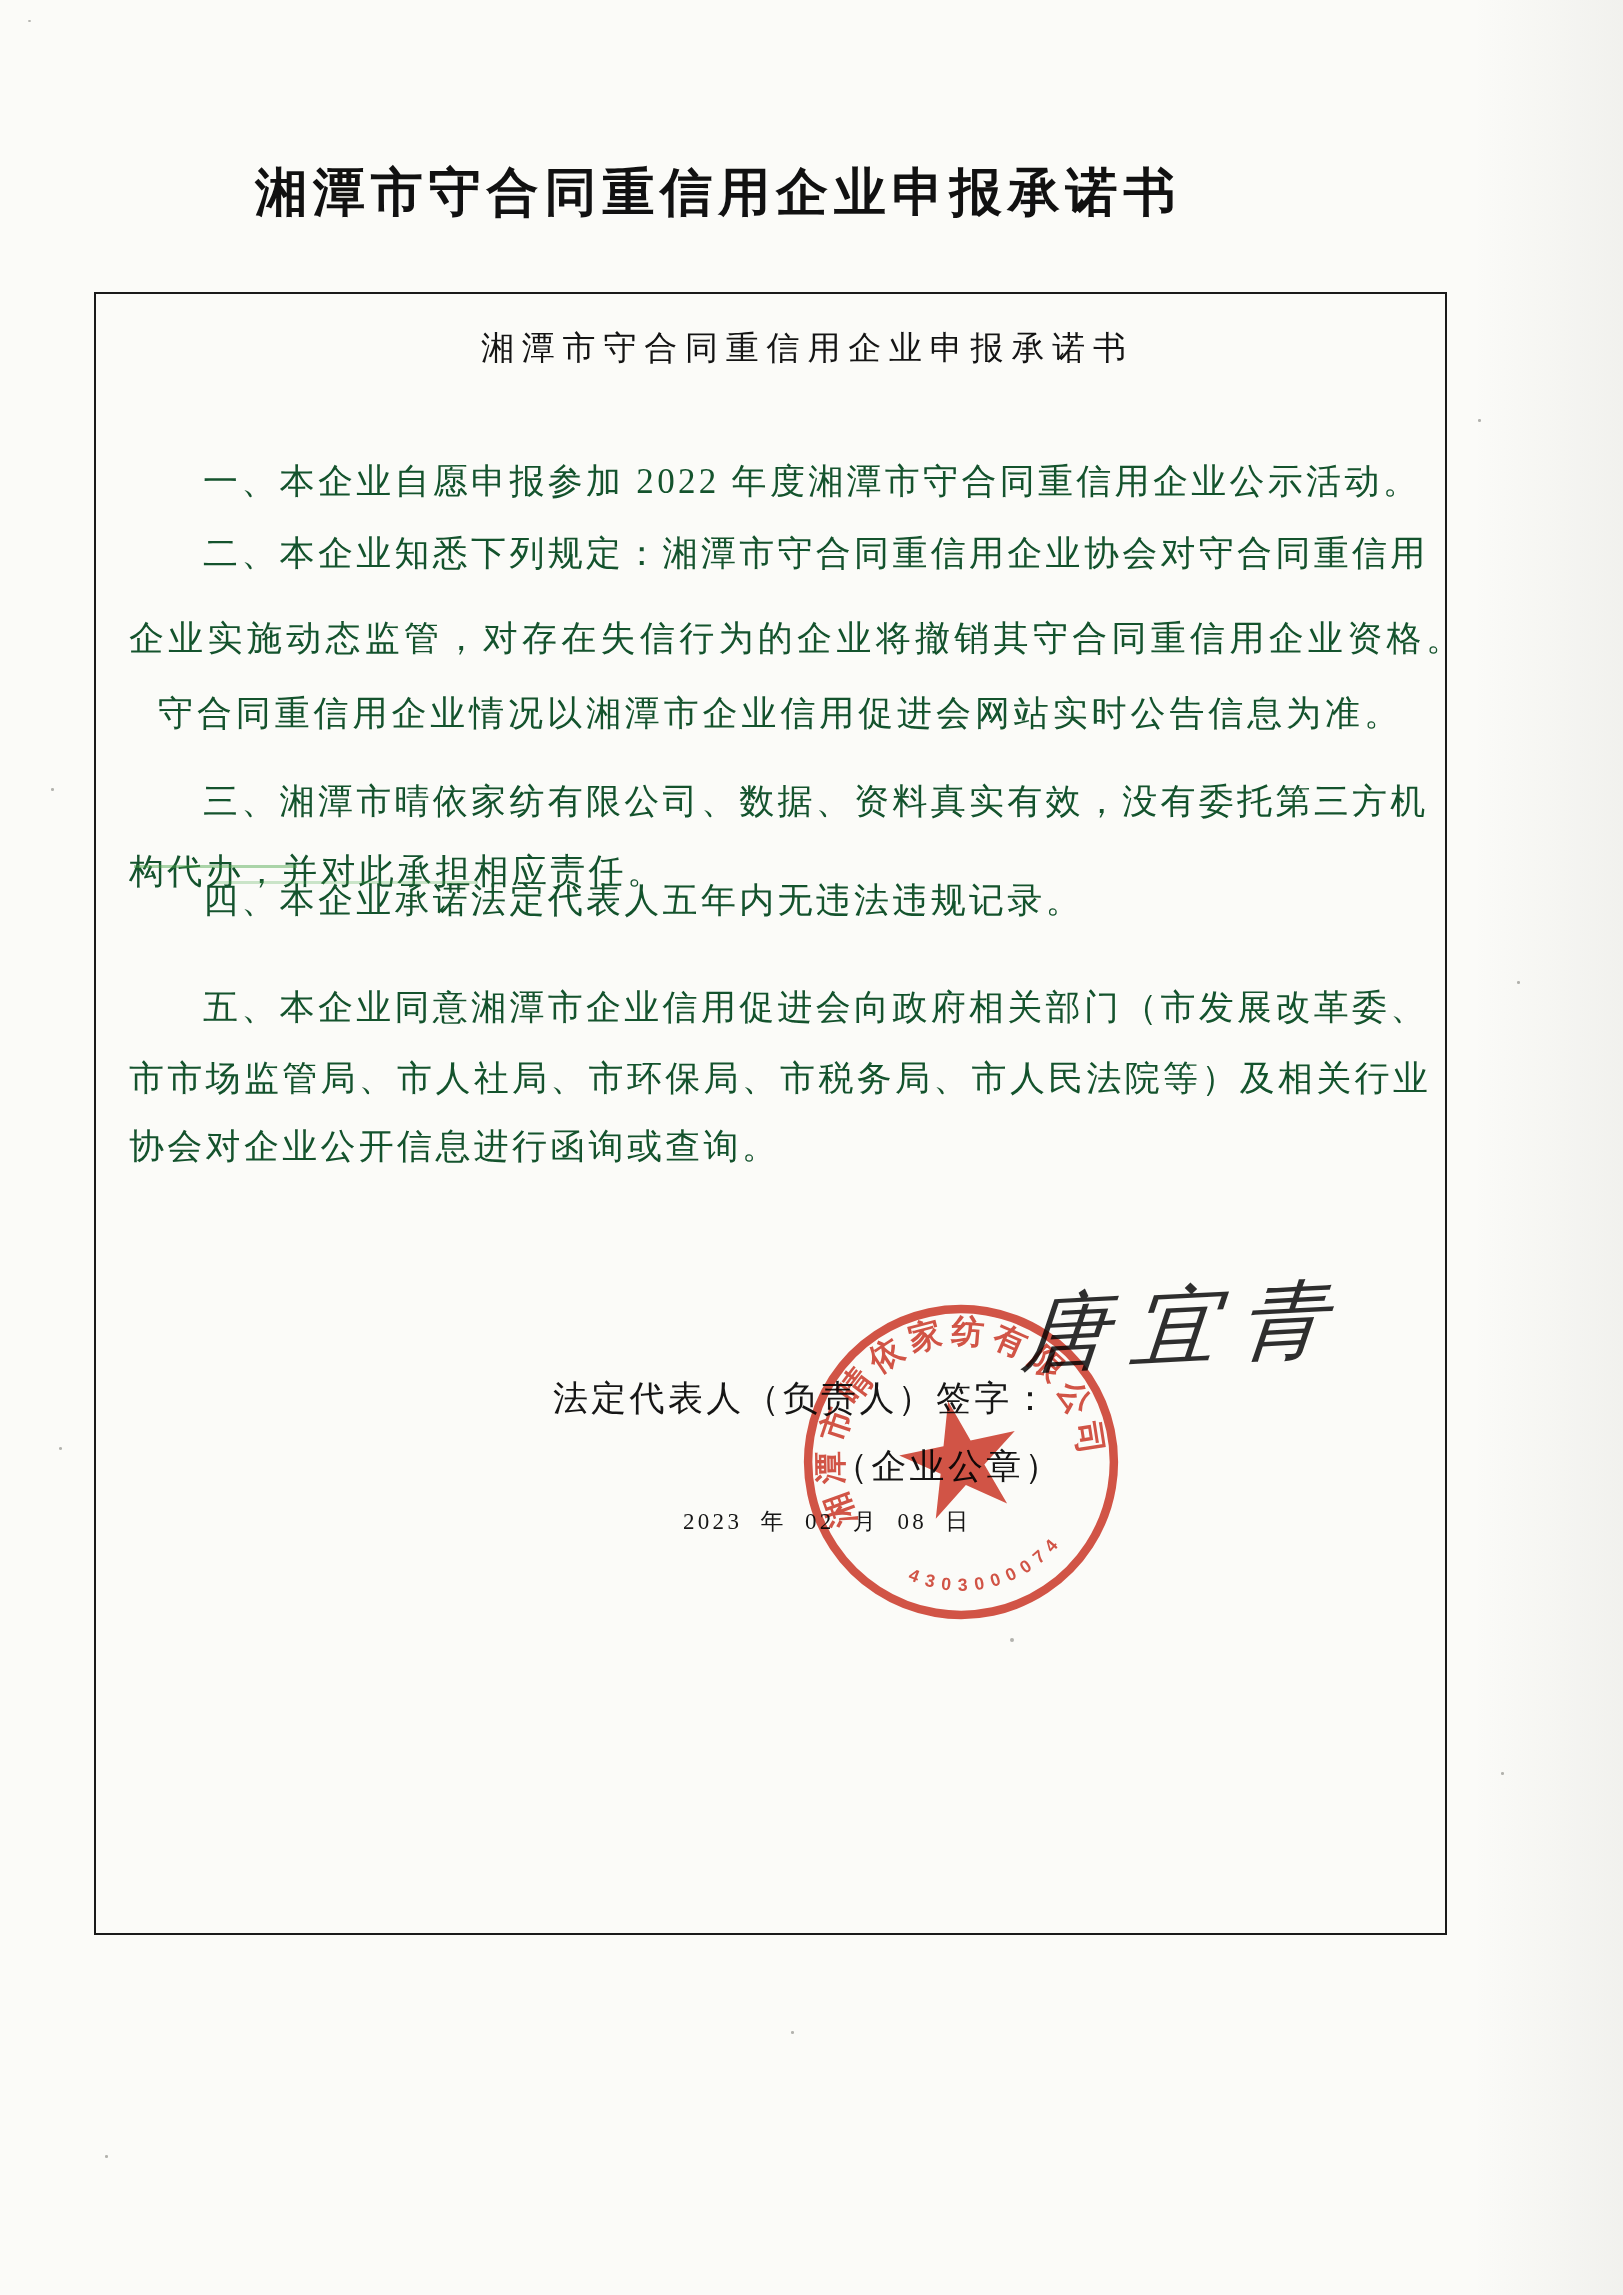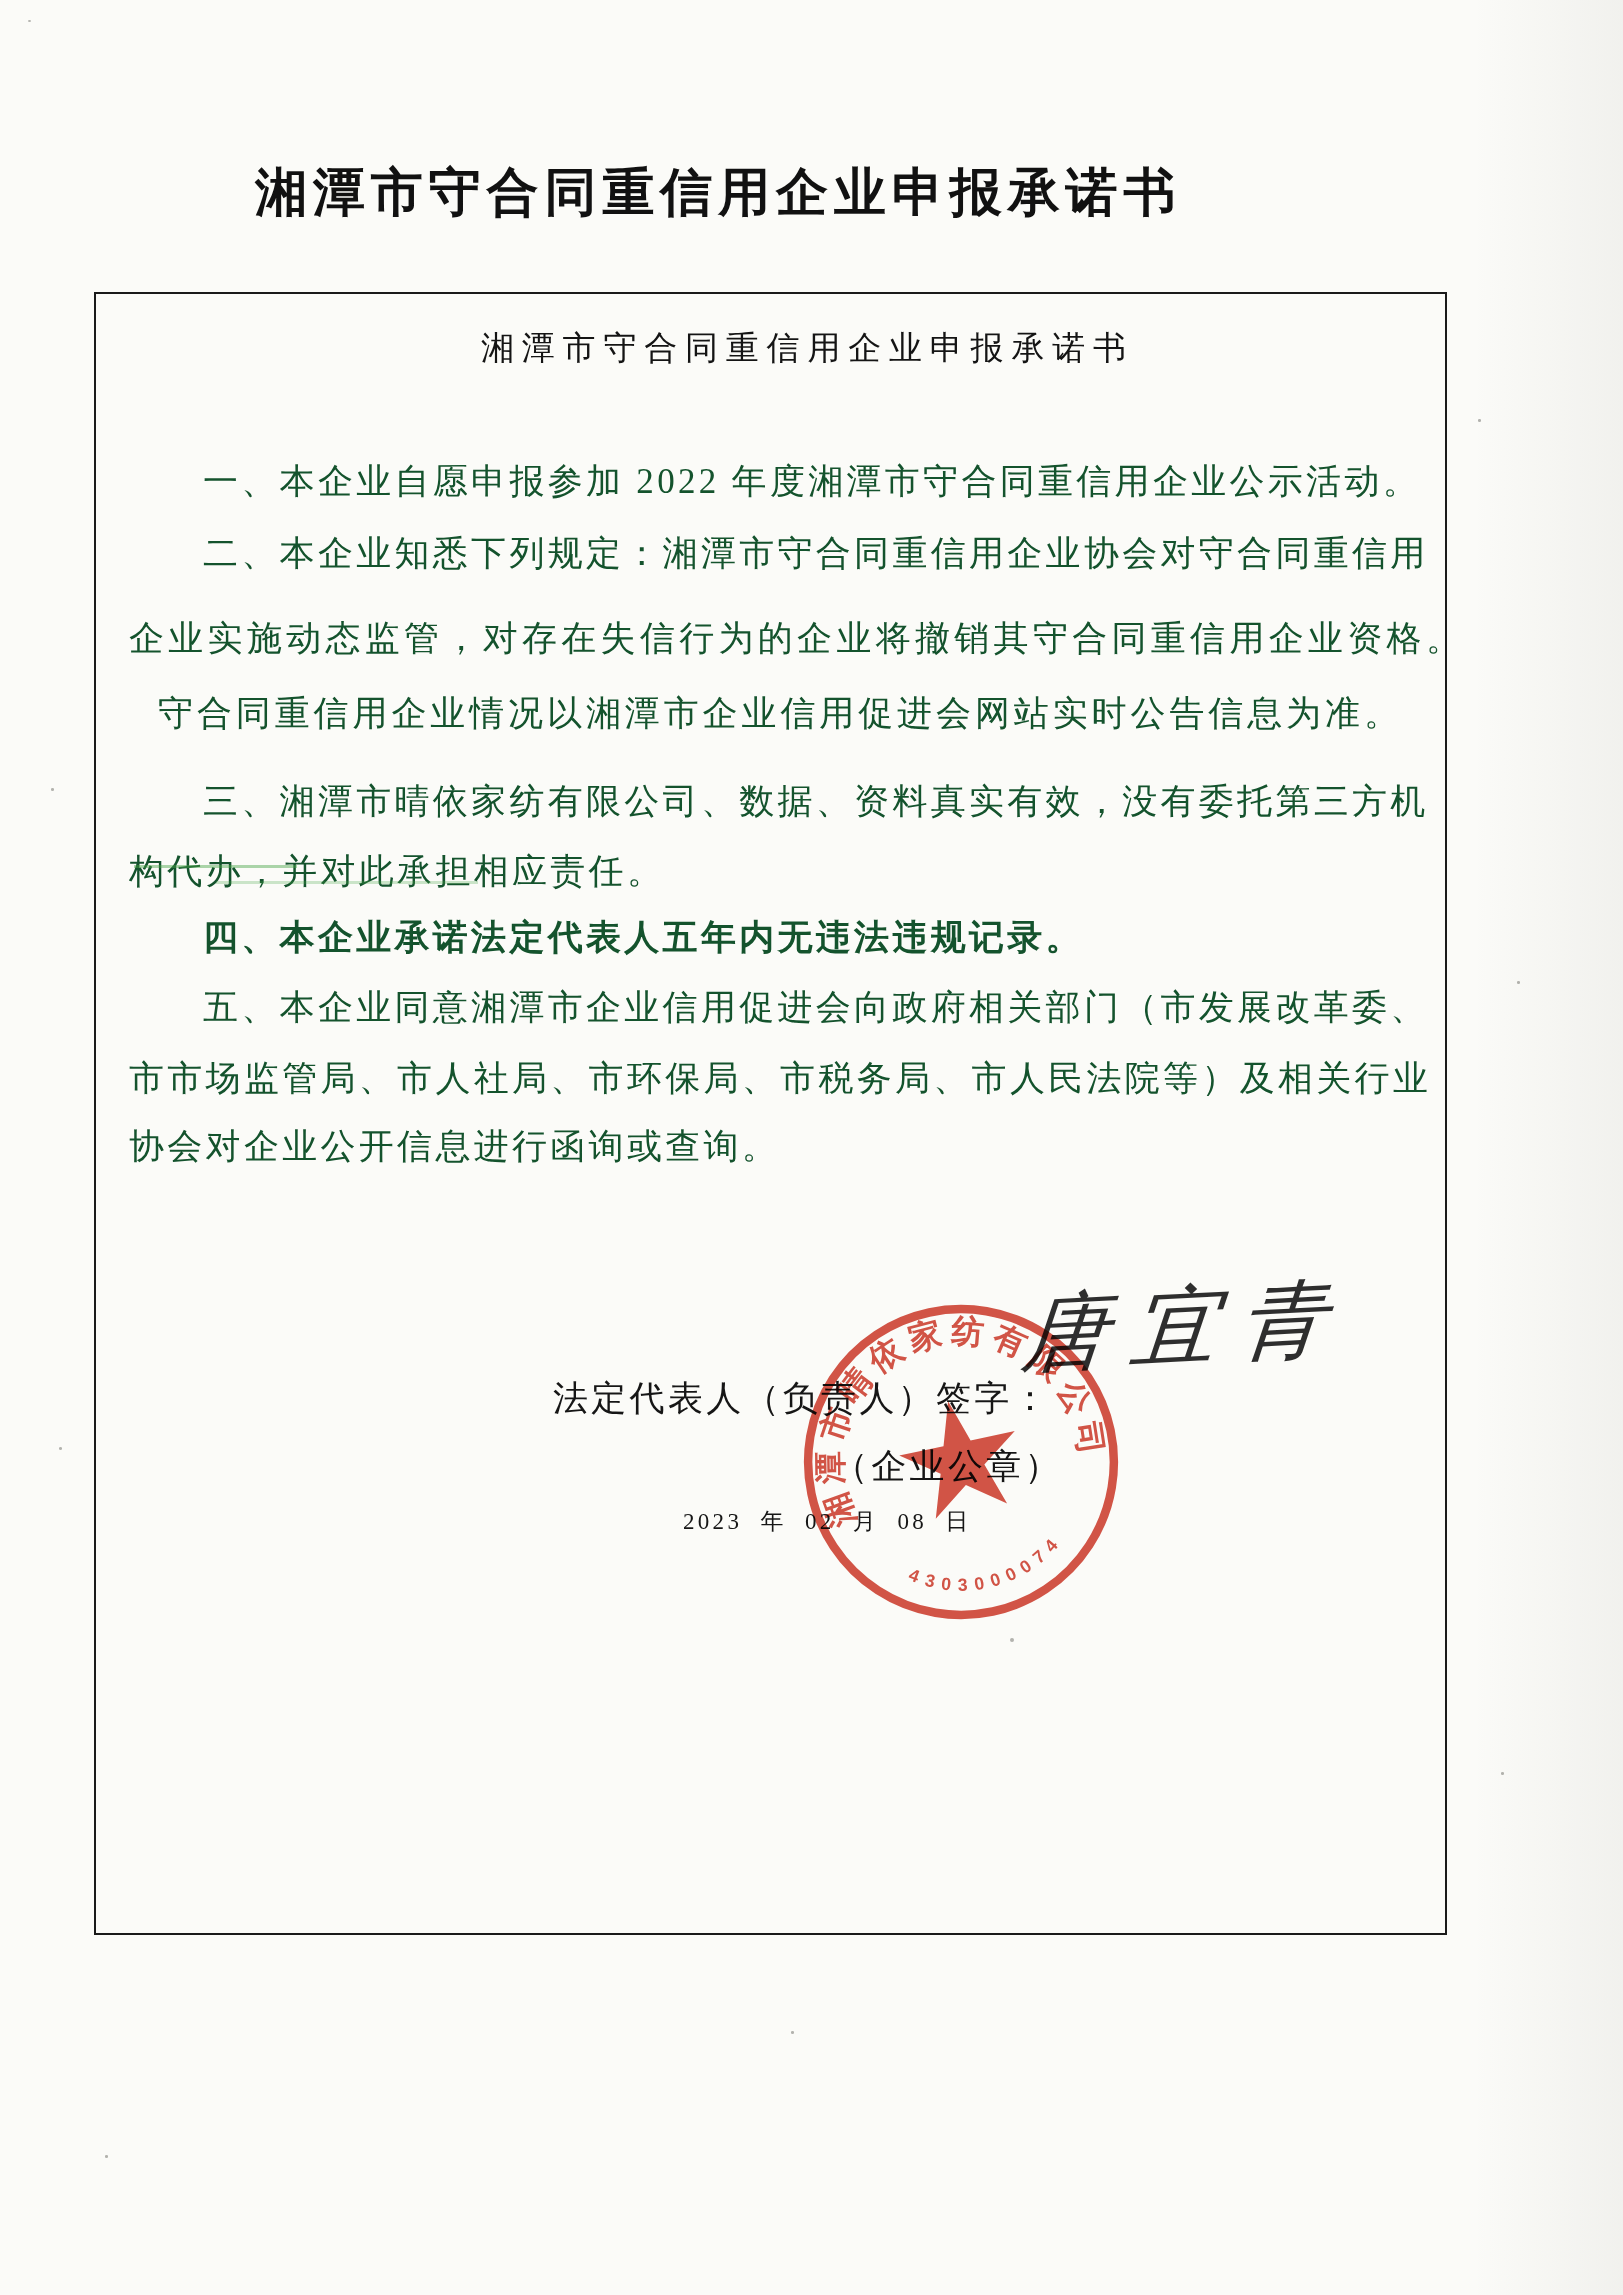--- a/index.html
+++ b/index.html
@@ -57,21 +57,21 @@
     letter-spacing: 3.3px;
     white-space: nowrap;
     color: #14532d;
   }
   .l-p1  { left: 203px; top: 458px; }
   .l-p2a { left: 203px; top: 530px; }
   .l-p2b { left: 129px; top: 615px;  letter-spacing: 4.3px; }
   .l-p2c { left: 129px; top: 690px; letter-spacing: 3.9px; margin-left: 29px; }
   .l-p3a { left: 203px; top: 778px; }
   .l-p3b { left: 129px; top: 848px; }
-  .l-p4  { left: 203px; top: 914px; font-weight: bold; }
+  .l-p4  { left: 203px; top: 877px; }
   .l-p5a { left: 203px; top: 984px; }
   .l-p5b { left: 129px; top: 1055px; text-align: right; }
   .l-p5c { left: 129px; top: 1123px; }
   .sig-label {
     position: absolute;
     left: 553px;
     top: 1375px;
     font-size: 35px;
     letter-spacing: 3.3px;
     white-space: nowrap;

